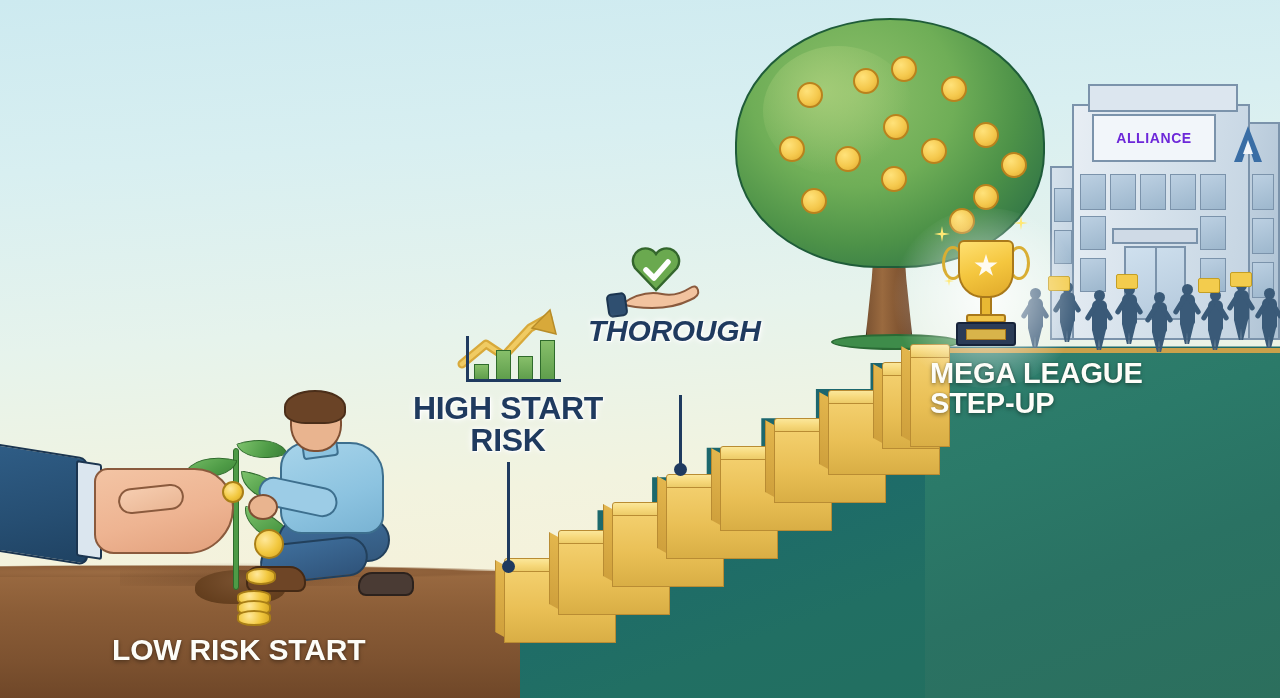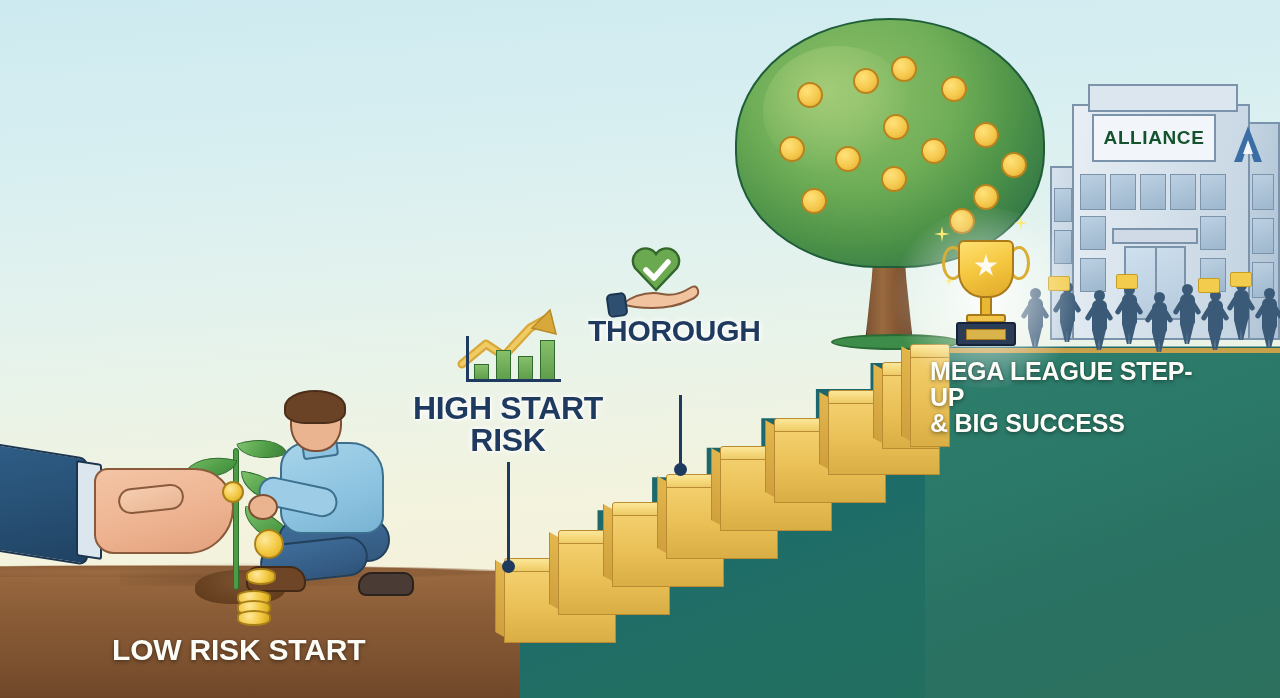--- a/index.html
+++ b/index.html
@@ -143,21 +143,21 @@
   .b-main{position:absolute;left:22px;top:26px;width:178px;height:236px;
       background:linear-gradient(100deg,#e8eef4 0%,#d6e2ec 46%,#c3d3e1 100%);
       border:2px solid #7b93ab;box-sizing:border-box;}
   .b-right{position:absolute;left:196px;top:44px;width:34px;height:218px;
       background:linear-gradient(100deg,#c3d3e1 0%,#aec2d4 100%);border:2px solid #7b93ab;box-sizing:border-box;}
   .b-left{position:absolute;left:0px;top:88px;width:26px;height:174px;
       background:linear-gradient(100deg,#d6e2ec 0%,#c0d0df 100%);border:2px solid #7b93ab;box-sizing:border-box;}
   .b-cap{position:absolute;left:38px;top:6px;width:150px;height:28px;background:#dce6ef;border:2px solid #7b93ab;box-sizing:border-box;}
   .signboard{position:absolute;left:42px;top:36px;width:124px;height:48px;background:#f2f6fa;
       border:2px solid #7b93ab;box-sizing:border-box;display:flex;align-items:center;justify-content:center;}
-  .signtext{font-family:"Liberation Sans",sans-serif;font-weight:700;font-size:19px;letter-spacing:.6px;color:#14532d;}
+  .signtext{font-family:"Liberation Sans",sans-serif;font-weight:700;font-size:14px;letter-spacing:.6px;color:#6d28d9;}
   .blogo{position:absolute;left:178px;top:44px;width:40px;height:44px;}
   .bwin{position:absolute;background:linear-gradient(160deg,#bcd0e2 0%,#9db7cd 100%);border:1.2px solid #7b93ab;box-sizing:border-box;}
   .awning{position:absolute;left:62px;top:150px;width:86px;height:16px;background:#cfdae6;border:2px solid #7b93ab;box-sizing:border-box;}
   .door{position:absolute;left:74px;top:168px;width:62px;height:74px;background:linear-gradient(160deg,#cfe0ee 0%,#b4c9dc 100%);border:2px solid #7b93ab;box-sizing:border-box;}
   .door:after{content:"";position:absolute;left:50%;top:0;width:2px;height:100%;background:#7b93ab;}
 
   
   .crowd{position:absolute;left:1020px;top:272px;width:262px;height:78px;}
   .person{position:absolute;bottom:0;}
   .p-head{position:absolute;left:50%;top:0;width:11px;height:11px;margin-left:-5.5px;border-radius:50%;background:#3a5a78;}
@@ -455,27 +455,26 @@
 
   <div class="support-icon" style="left:604px;top:242px;width:100px;height:80px;">
     <svg width="100" height="80" viewBox="0 0 100 80">
       <path d="M52 48 L31 26 A12.5 12.5 0 0 1 52 12 A12.5 12.5 0 0 1 73 26 Z" fill="#6aa94f" stroke="#33662c" stroke-width="2.4"></path>
       <path d="M42 28 L50 36 L64 20" fill="none" stroke="#ffffff" stroke-width="5.5" stroke-linecap="round" stroke-linejoin="round"></path>
       <path d="M18 62 q20 -14 40 -10 q14 3 28 -6 q6 -4 8 2 q2 6 -8 10 q-16 8 -38 8 q-18 0 -30 -4 Z" fill="#f2c39f" stroke="#8a5a3d" stroke-width="2"></path>
       <rect x="4" y="52" width="18" height="22" rx="4" fill="#2f4f70" stroke="#1b3550" stroke-width="2" transform="rotate(-8 13 63)"></rect>
     </svg>
   </div>
 
-  <div class="callout" style="left:588px;top:316px;width:170px;">
+  <div class="callout" style="left:588px;top:316px;width:170px;font-style:italic;">
     <div class="label" style="font-size:30px;">THOROUGH</div>
   </div>
   <div class="pointer" style="left:679px;top:395px;height:76px;">
       <span class="dot"></span>
     </div>
 
   <div class="hero-label" style="left:112px;top:634px;font-size:30px;">LOW RISK START</div>
 
-  <div class="hero-label" style="left:930px;top:358px;width:280px;font-size:25px;">
+  <div class="hero-label" style="left:930px;top:358px;width:280px;font-size:29px;">
     <div>MEGA LEAGUE STEP-UP</div>
-    <div>&amp; BIG SUCCESS</div>
   </div>
 
 </div>
 
 </body></html>

